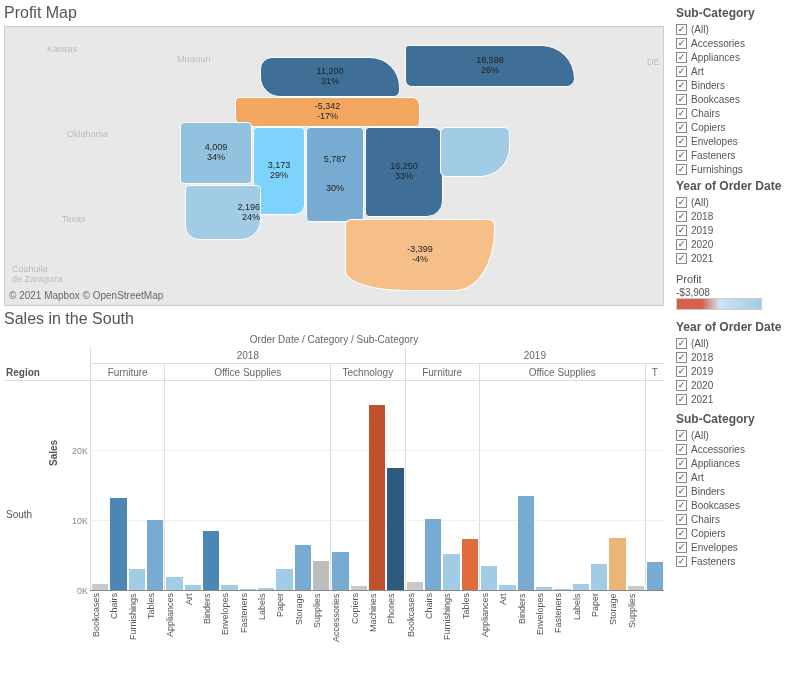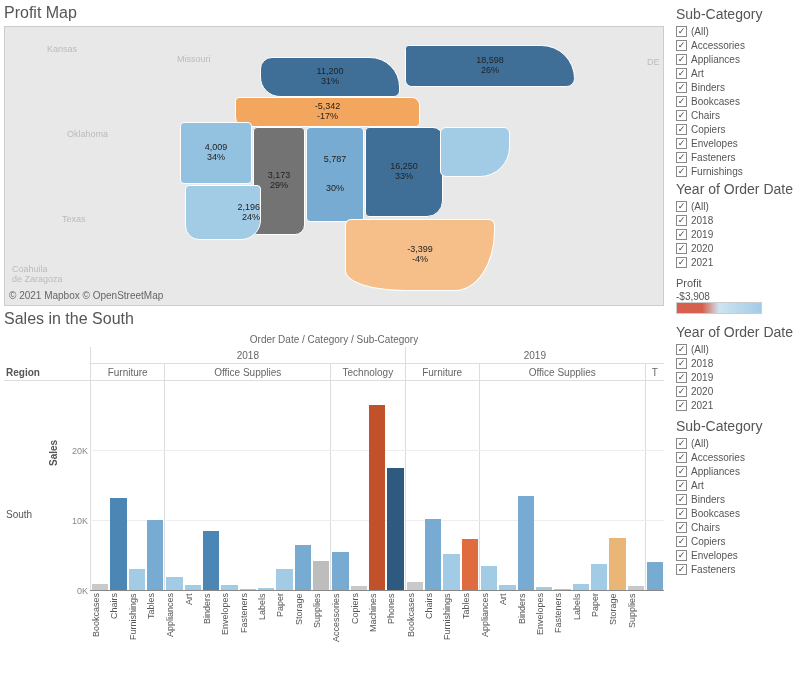--- a/index.html
+++ b/index.html
@@ -37,21 +37,21 @@
   .bars-row::before { content:""; position:absolute; left:0; right:0; top:0; bottom:0;
     background: repeating-linear-gradient(to top, transparent 0, transparent 69px, #eee 69px, #eee 70px); }
   .bar { flex: 1 1 0; position:relative; margin: 0 1px; }
   .bar > div { position:absolute; bottom:0; left:0; right:0; }
   .vsep { width:0; border-left:1px solid #ddd; align-self:stretch; }
   .xlabels-row { height:56px; display:flex; }
   .xl { flex:1 1 0; font-size:9px; color:#555; writing-mode: vertical-rl; transform: rotate(180deg); text-align:right; padding:2px 0; }
   .xsep { width:0; border-left:1px solid transparent; }
 
   
-  .filter-title { font-size:14px; color:#555; font-weight:normal; margin:2px 0 2px 0; }
+  .filter-title { font-size:12px; color:#555; font-weight:bold; margin:2px 0 2px 0; }
   .check-row { display:flex; align-items:center; gap:4px; height:14px; font-size:10px; color:#555; cursor:pointer; }
   .check-box { width:11px; height:11px; border:1px solid #888; display:flex; align-items:center; justify-content:center; font-size:9px; color:#444; line-height:1; }
   .legend-title { font-size:11px; color:#555; margin:8px 0 2px; }
   .legend-bar { width:86px; height:12px; background: linear-gradient(to right, #d6604d 0%, #d6604d 30%, #cfe4f2 50%, #a2cbe6 100%); border:1px solid #ccc; }
   .legend-min { font-size:10px; color:#555; }
   .cut { height:1px; }
 </style>
 </head>
 <body>
 
@@ -81,21 +81,21 @@
           <span>26%</span>
         </div>
       <div id="st-tn" class="state" style="left: 230px; top: 70px; width: 185px; height: 30px; border-radius: 4px 8px 4px 10px; background: rgb(243, 166, 94);">
           <span>-5,342</span>
           <span>-17%</span>
         </div>
       <div id="st-ar" class="state" style="left: 175px; top: 95px; width: 72px; height: 62px; border-radius: 4px; background: rgb(147, 193, 224);">
           <span>4,009</span>
           <span>34%</span>
         </div>
-      <div id="st-ms" class="state" style="left: 248px; top: 100px; width: 52px; height: 108px; border-radius: 4px 4px 10px; background: #737373;">
+      <div id="st-ms" class="state" style="left: 248px; top: 100px; width: 52px; height: 88px; border-radius: 4px 4px 10px; background: #7dd3fc;">
           <span>3,173</span>
           <span>29%</span>
         </div>
       <div id="st-al" class="state" style="left: 301px; top: 100px; width: 58px; height: 95px; border-radius: 4px; background: rgb(119, 171, 209); gap: 19px;">
           <span>5,787</span>
           <span>30%</span>
         </div>
       <div id="st-ga" class="state" style="left: 360px; top: 100px; width: 78px; height: 90px; border-radius: 4px 10px 16px 4px; background: rgb(63, 111, 151);">
           <span>16,250</span>
           <span>33%</span>

